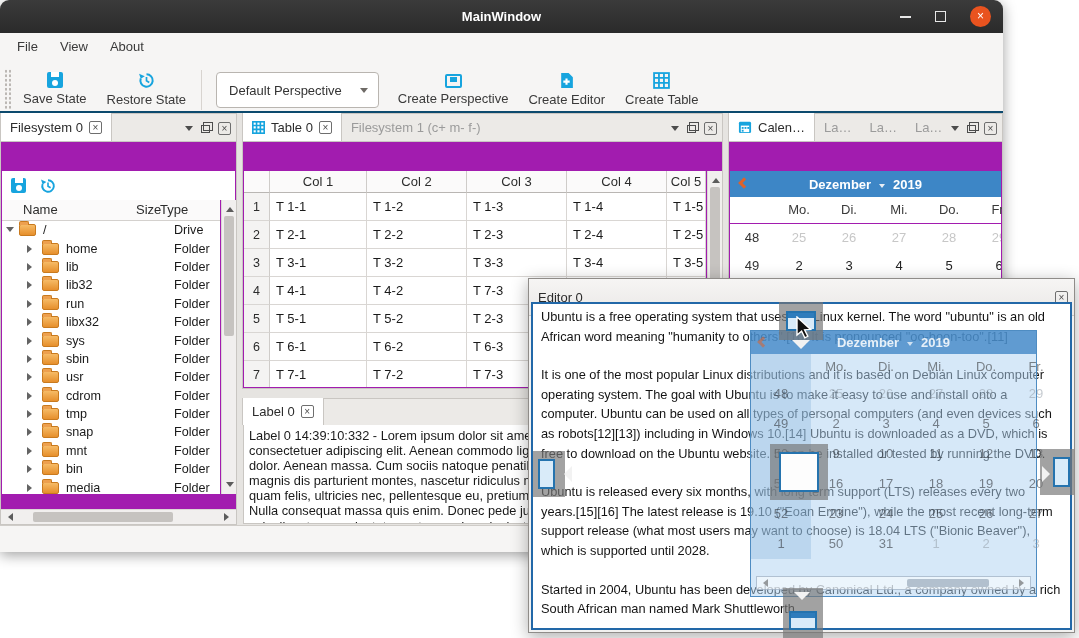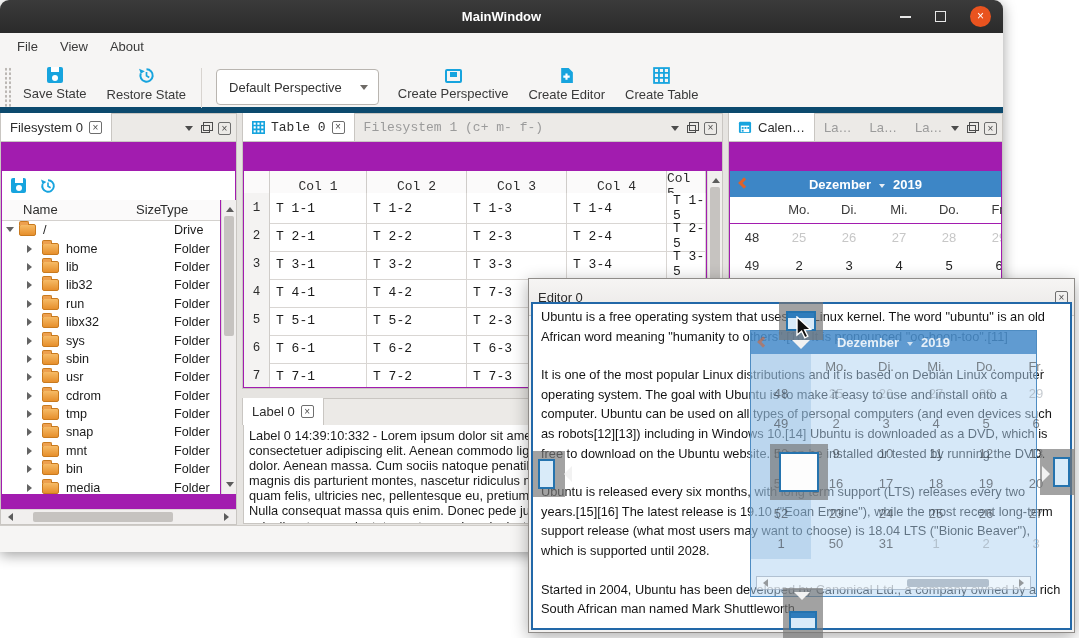--- a/index.html
+++ b/index.html
@@ -14,22 +14,22 @@
   .titlebar { height:33px; background:linear-gradient(#3b3b3b,#2a2a2a); border-radius:9px 9px 0 0;
               display:flex; align-items:center; justify-content:center; position:relative; }
   .win-title { color:#fff; font-weight:bold; font-size:13px; }
   .win-controls { position:absolute; right:12px; top:0; height:33px; display:flex; align-items:center; gap:24px; }
   .wc-min { width:11px; height:2px; background:#e7e7e7; }
   .wc-max { width:11px; height:11px; border:1.5px solid #e7e7e7; }
   .wc-close { width:21px; height:21px; border-radius:50%; background:#e9531f; color:#fff;
               font-size:12px; line-height:20px; text-align:center; }
   .menubar { height:27px; display:flex; align-items:center; padding-left:6px; font-size:13px; color:#3a3a3a; }
   .menu-item { padding:4px 11px; }
-  .toolbar { height:53px; display:flex; align-items:flex-start; padding-top:4px;
-             border-bottom:6px solid #0c4a6e; }
+  .toolbar { height:53px; display:flex; align-items:center; padding-top:4px;
+             border-bottom:2px solid #0c4a6e; }
   .grip { width:8px; height:40px; margin:3px 1px 0 4px;
           background-image:radial-gradient(circle,#b9b5b1 1px,transparent 1.3px);
           background-size:4px 4.5px; }
   .tool-btn { display:flex; flex-direction:column; align-items:center; gap:3px;
               padding:3px 10px 0 10px; font-size:13px; color:#3a3a3a; }
   .tb-sep { width:1px; height:40px; background:#d8d4d0; margin:4px 5px 0 5px; }
   .combo { height:36px; margin:5px 9px 0 9px; background:#fff; border:1px solid #b9b5b0;
            border-radius:4px; display:flex; align-items:center; gap:18px; padding:0 10px 0 12px;
            font-size:13px; color:#333; }
   .caret-down { width:0; height:0; border:4px solid transparent; border-top:5px solid #6e6a66; margin-top:4px; }
@@ -389,21 +389,21 @@
                 <span class="sb-tri-left"></span>
               </div>
             <div class="hhandle" style="left:32px;width:140px;"></div>
             <div class="sbtn" style="position:absolute;right:0;">
                 <span class="sb-tri-right"></span>
               </div>
           </div>
         </div>
       </div>
 
-      <div class="panel" style="left:242px;top:0;width:481px;height:276px;font-family:Liberation Mono, monospace;">
+      <div class="panel" style="left:242px;top:0;width:481px;height:276px;">
         <div class="tabbar">
           <div class="tab active">
             <svg class="ic" width="13" height="13" viewBox="0 0 16 16">
               <g stroke="#17a4de" stroke-width="2" fill="none">
                 <rect x="1" y="1" width="14" height="14"></rect>
                 <path d="M1 5.6 h14 M1 10.3 h14 M5.6 1 v14 M10.3 1 v14"></path>
               </g>
             </svg>
             <span>Table 0</span>
             <span class="xbox">×</span>

